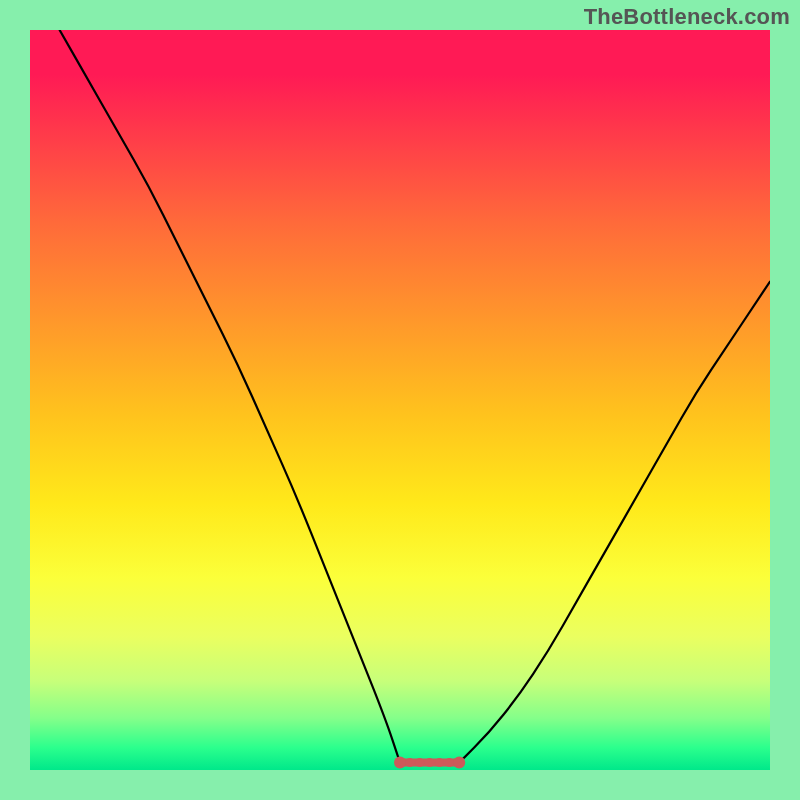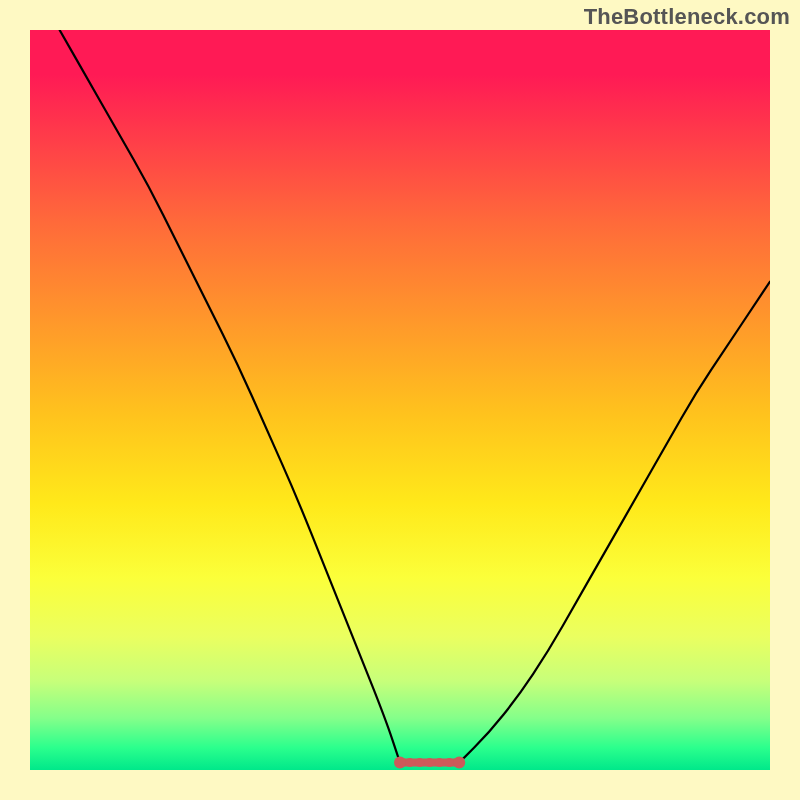--- a/index.html
+++ b/index.html
@@ -8,21 +8,21 @@
     width: 800px;
     height: 800px;
     background: #000;
     overflow: hidden;
     font-family: Arial, Helvetica, sans-serif;
   }
   .frame {
     position: relative;
     width: 800px;
     height: 800px;
-    background: #fef9c3;
+    background: #86efac;
   }
   .watermark {
     position: absolute;
     top: 4px;
     right: 10px;
     color: #555;
     font-size: 22px;
     font-weight: 600;
     letter-spacing: 0.2px;
     z-index: 10;

